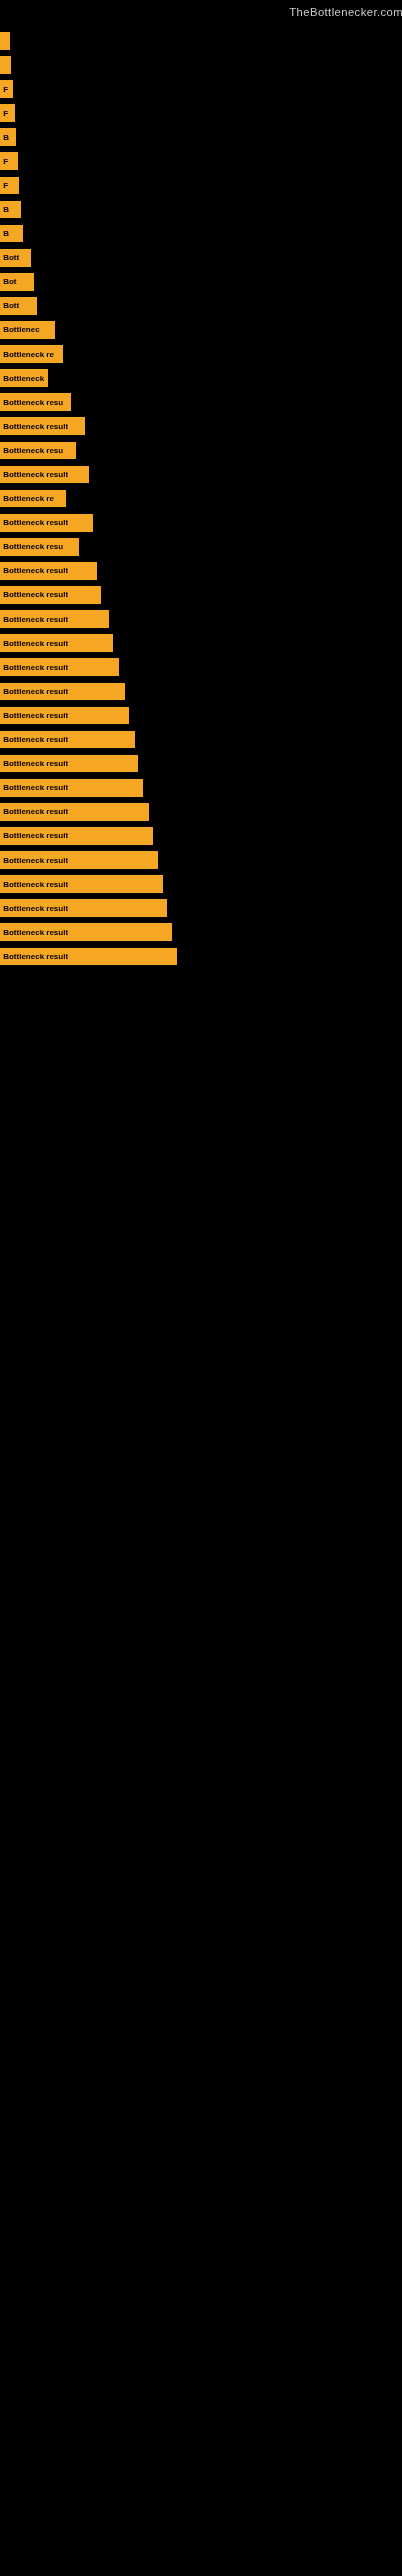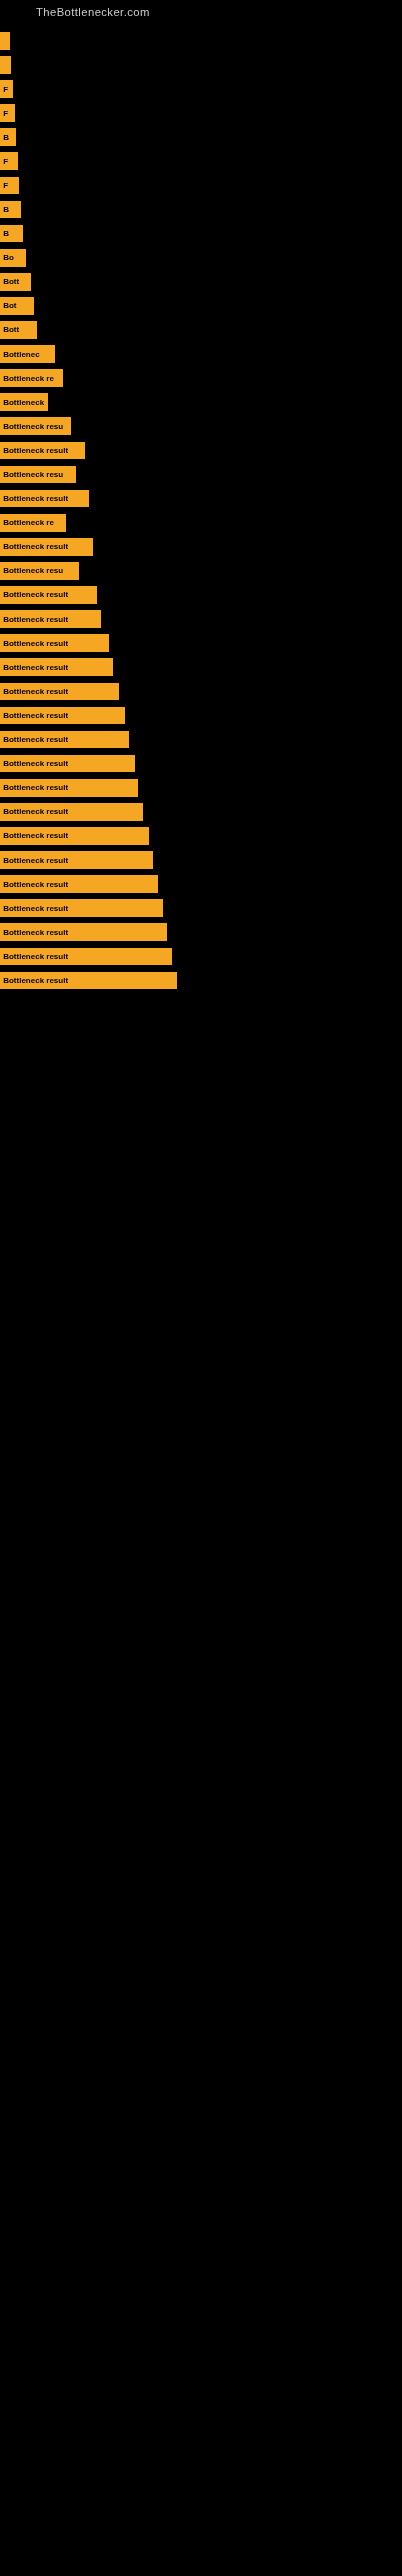--- a/index.html
+++ b/index.html
@@ -7,21 +7,21 @@
       background-color: #000;
       width: 403px;
       min-height: 2576px;
       font-family: Arial, sans-serif;
       position: relative;
       overflow-x: hidden;
     }
     .site-title {
       color: #ccc;
       font-size: 11.3px;
-      text-align: left;
+      text-align: right;
       padding: 6.4px 0 3.2px 0;
       letter-spacing: 0.4px;
       margin-left: 36px;
     }
     .bars-container {
       padding: 8px 0 0 0;
       display: flex;
       flex-direction: column;
       gap: 0;
     }
@@ -93,25 +93,20 @@
       <div class="bar" style="width: 21px;">
         <span class="bar-label">B</span>
       </div>
     </div>
     <div class="bar-row">
       <div class="bar" style="width: 22.5px;">
         <span class="bar-label">B</span>
       </div>
     </div>
     <div class="bar-row">
-      <div class="bar" style="width: 26px;">
-        <span class="bar-label">Bo</span>
-      </div>
-    </div>
-    <div class="bar-row">
       <div class="bar" style="width: 31px;">
         <span class="bar-label">Bott</span>
       </div>
     </div>
     <div class="bar-row">
       <div class="bar" style="width: 34px;">
         <span class="bar-label">Bot</span>
       </div>
     </div>
     <div class="bar-row">

